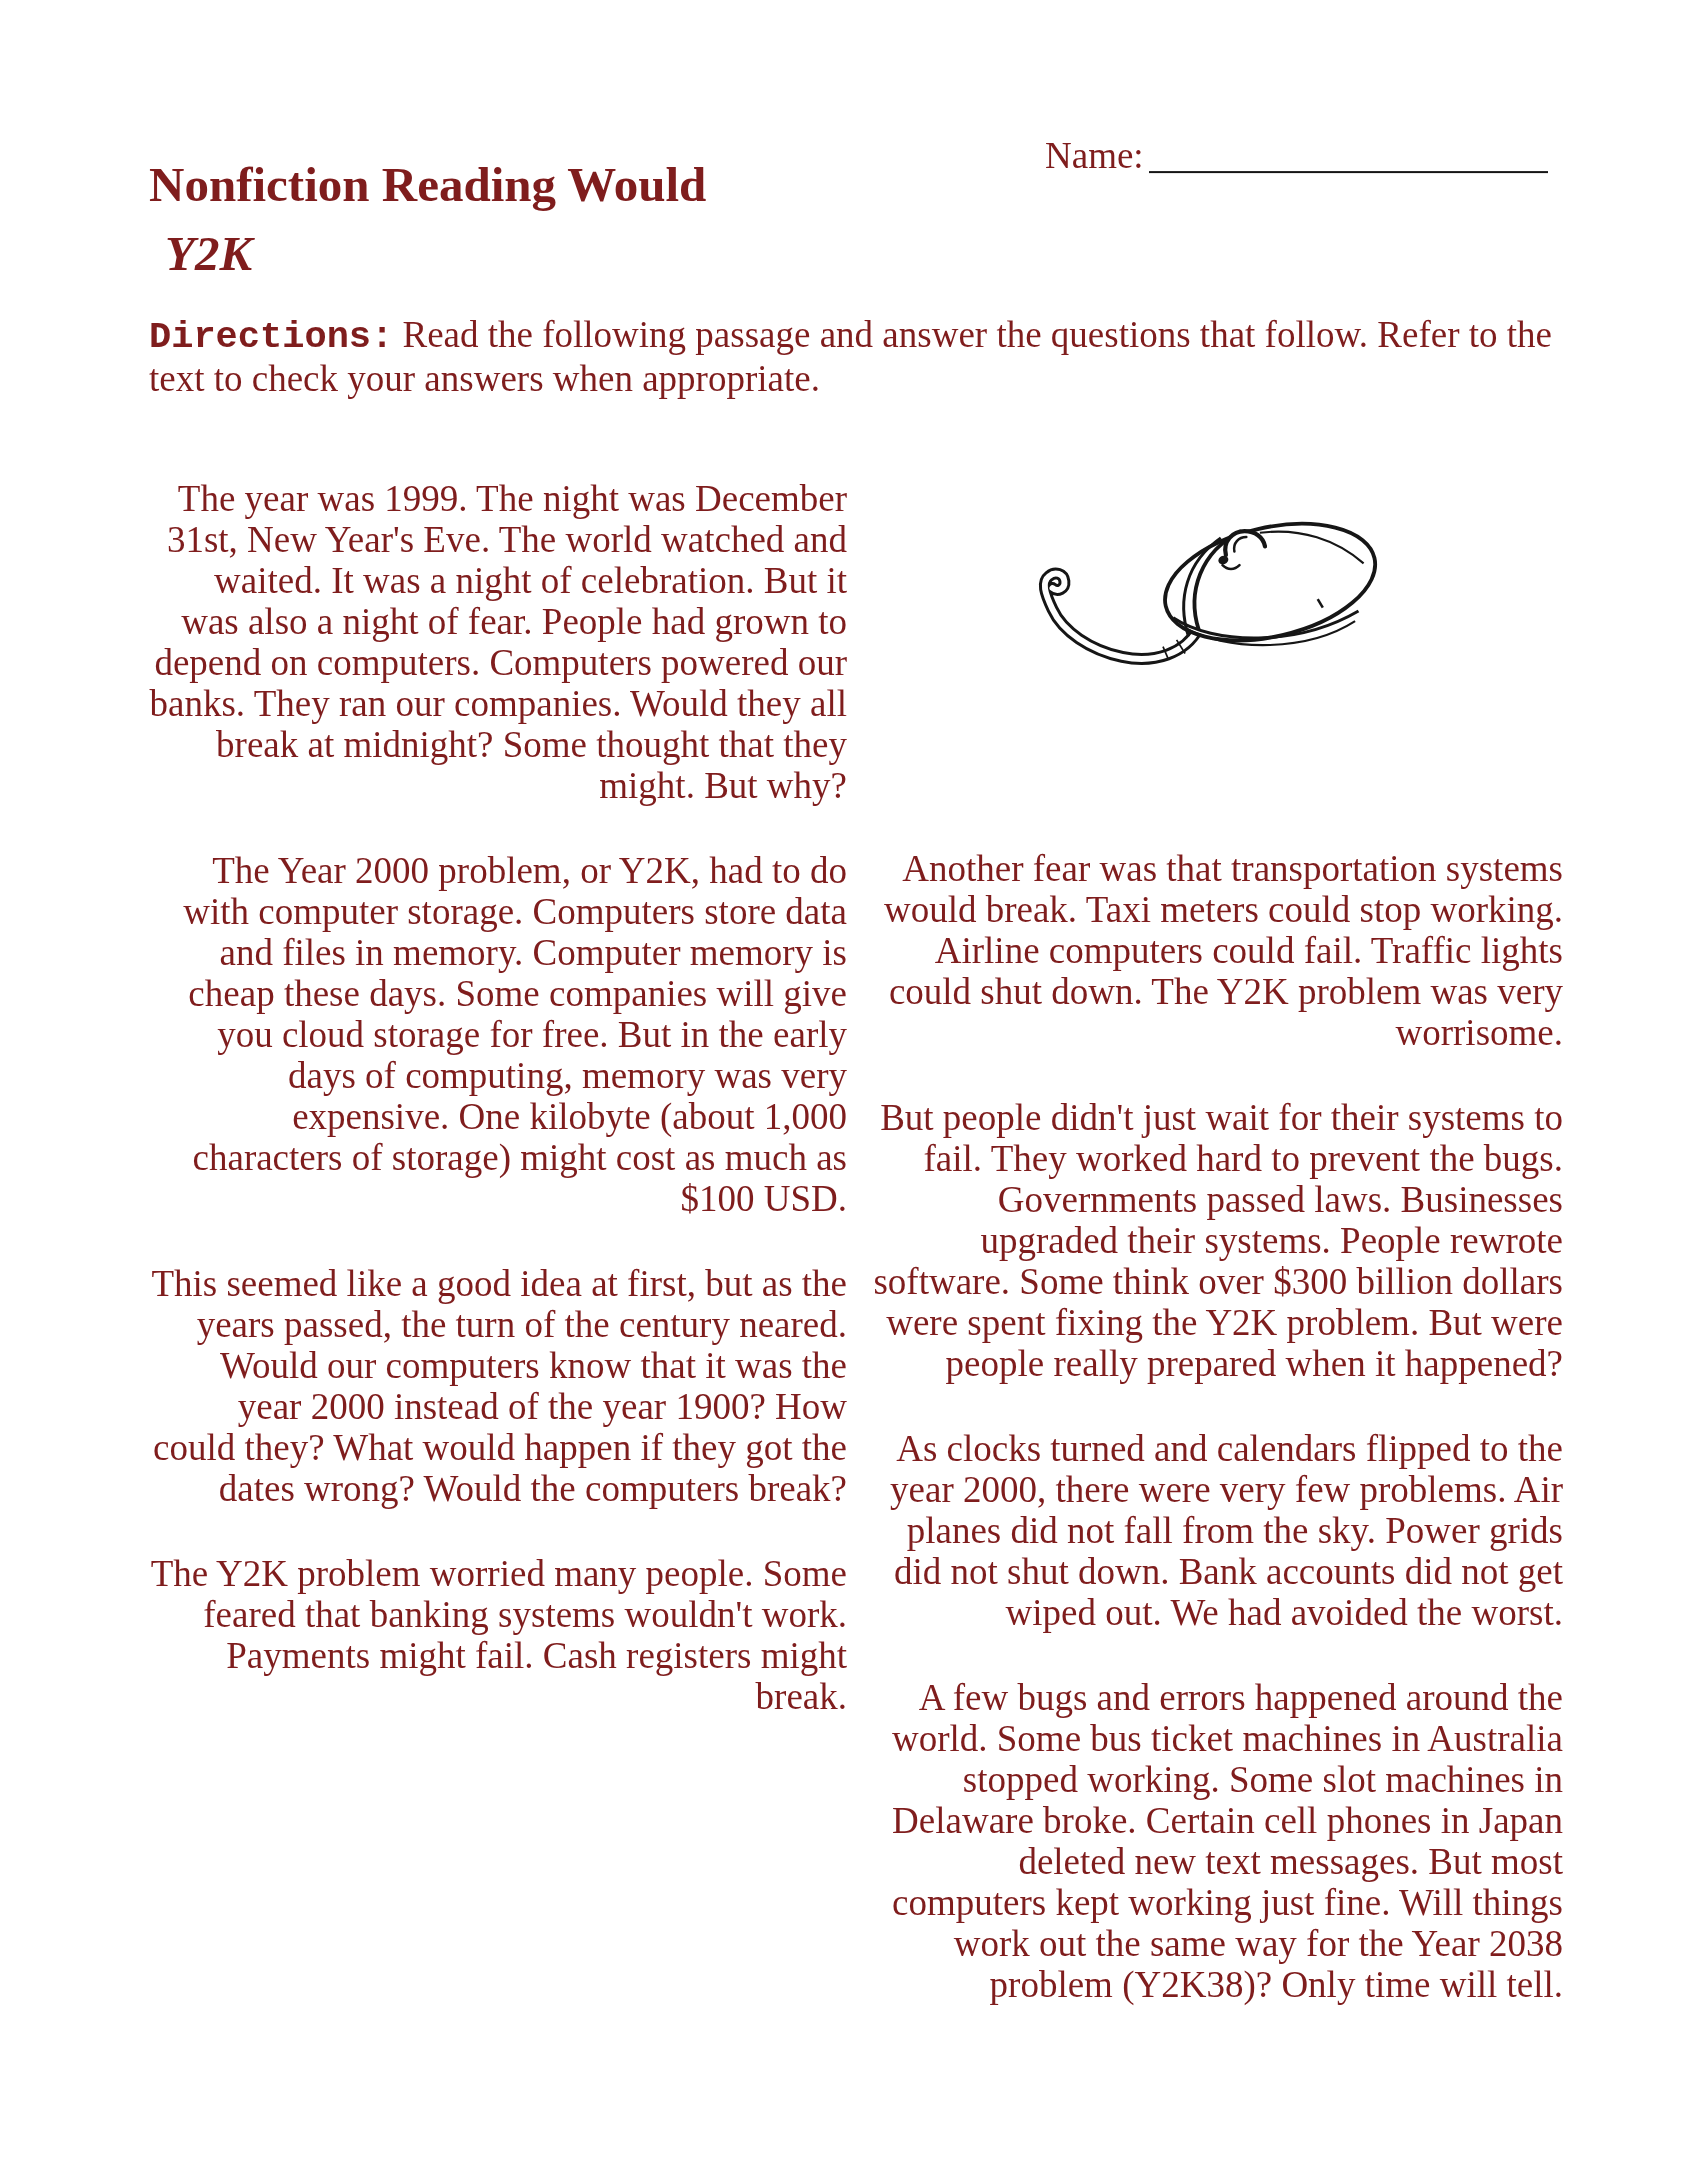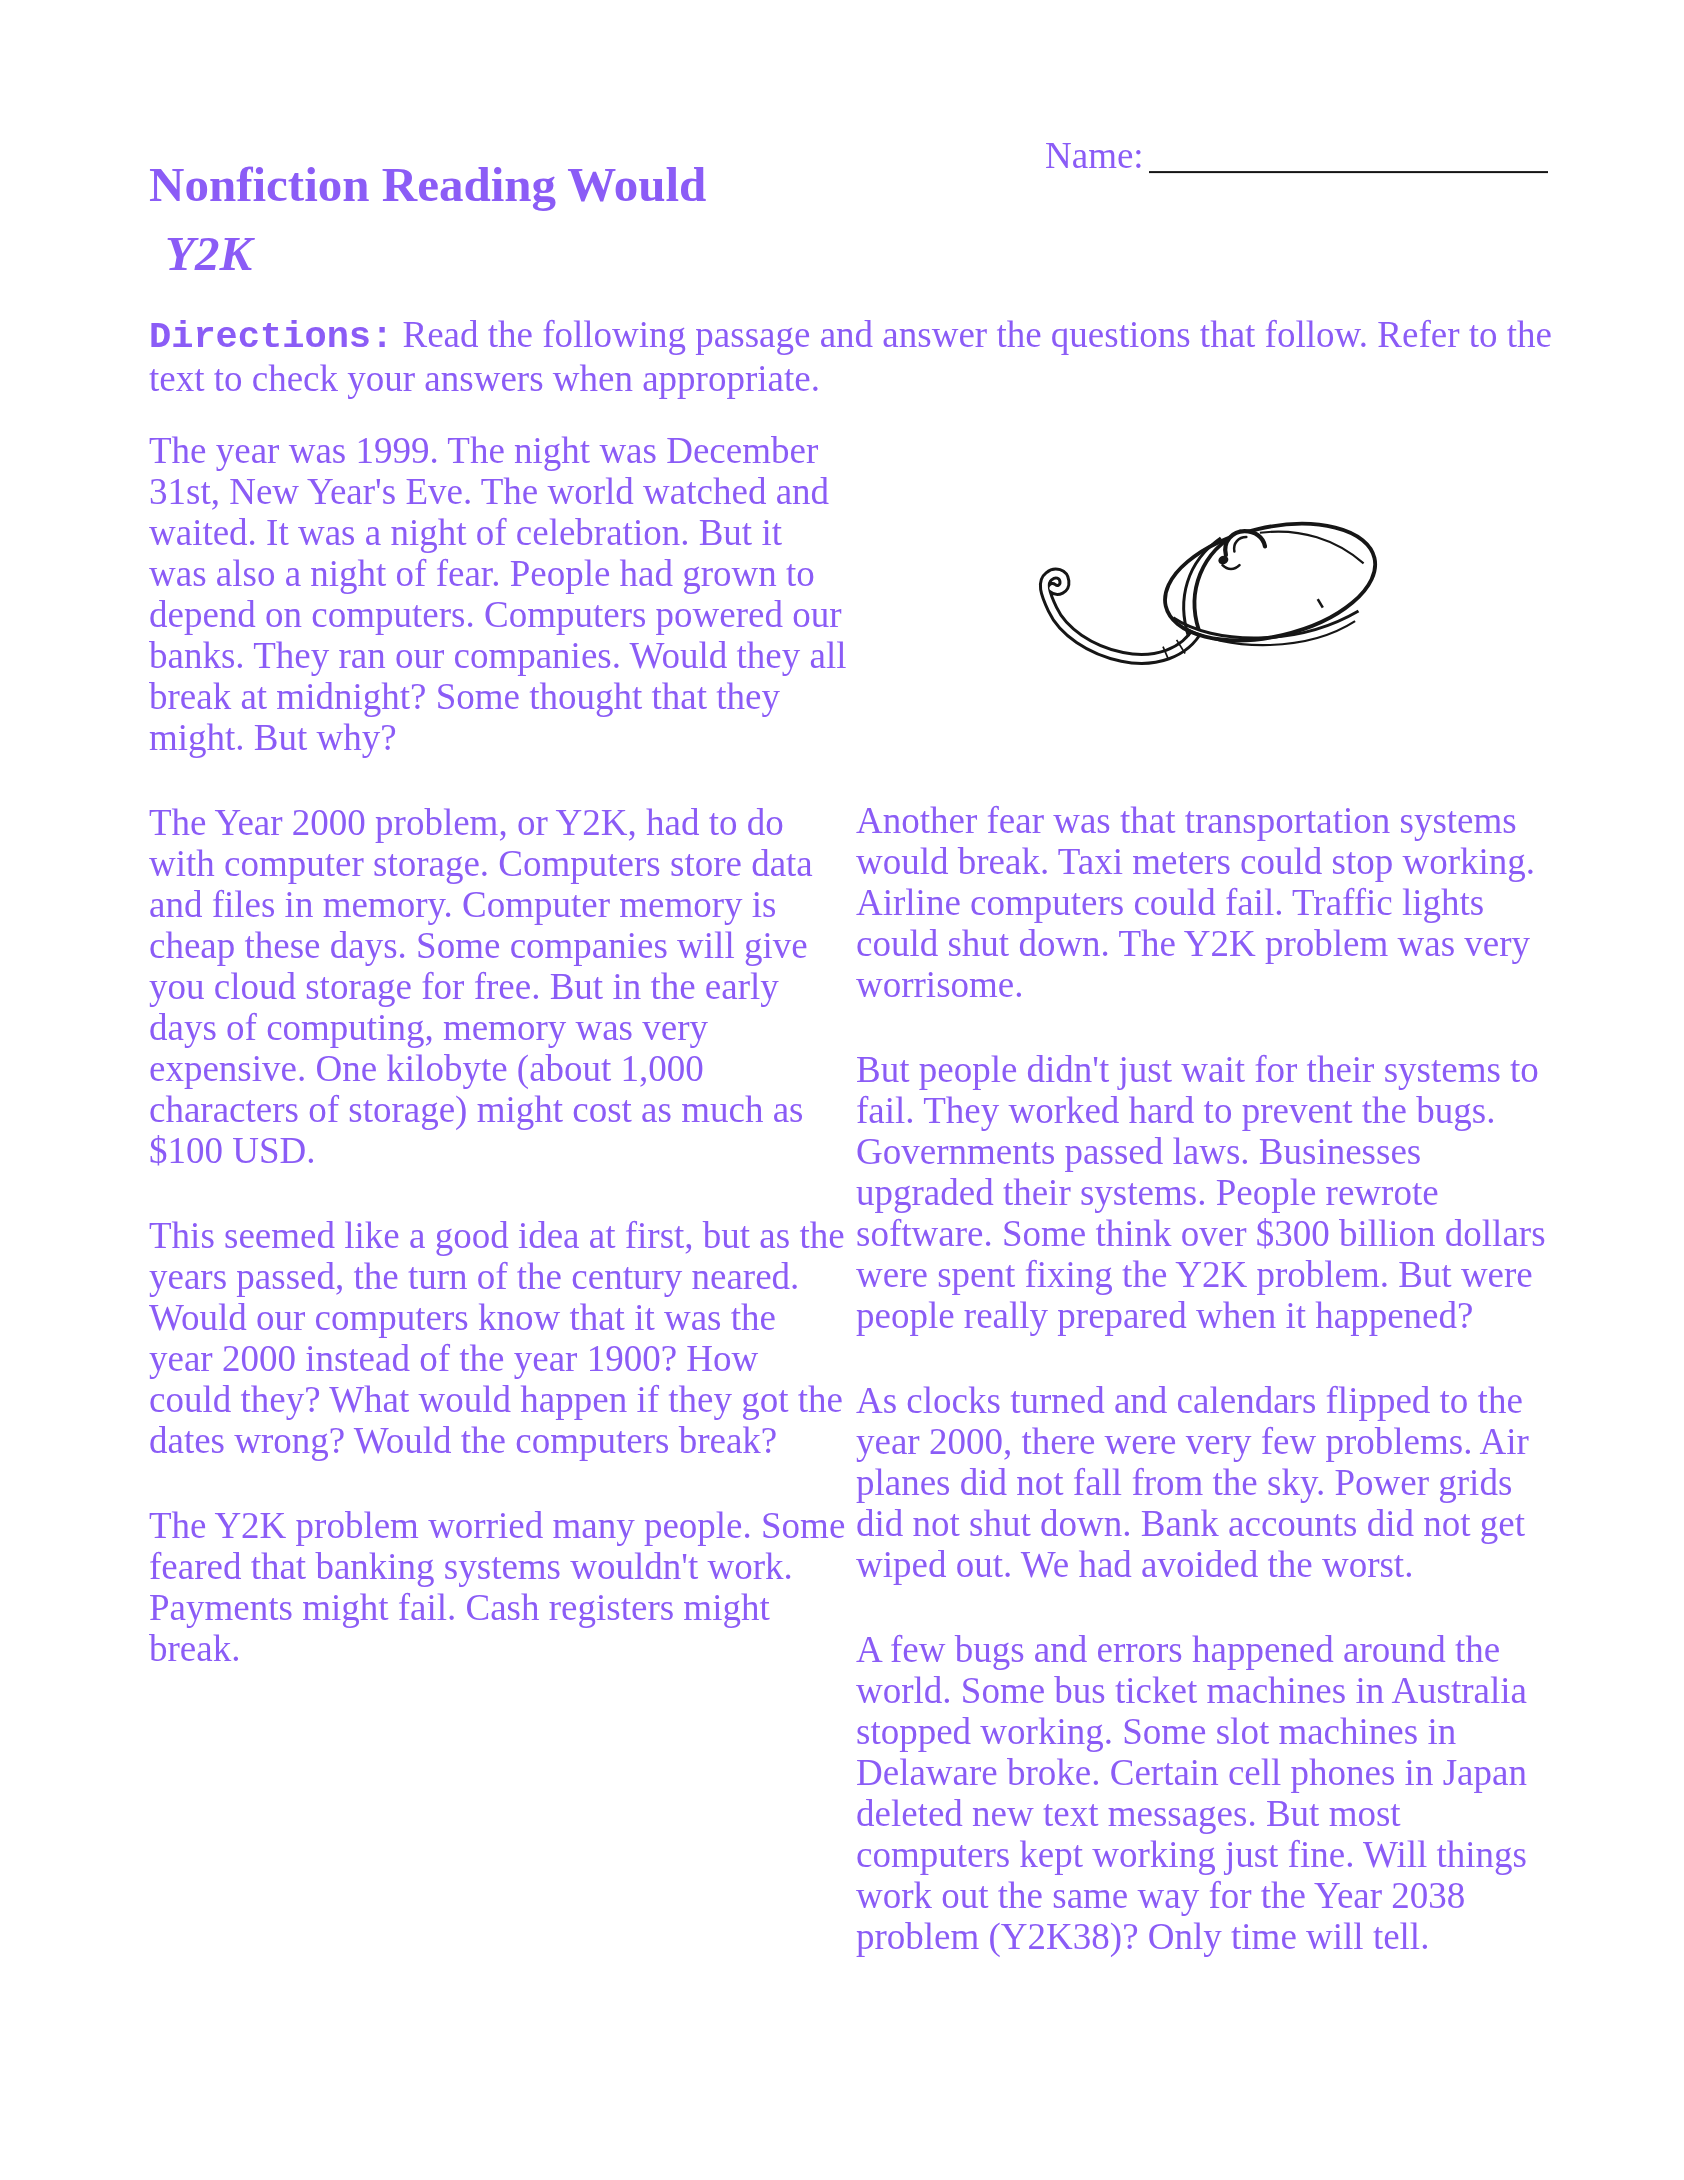--- a/index.html
+++ b/index.html
@@ -1,21 +1,21 @@
 <!DOCTYPE html>
 <html style="font-size:13.6px"><head>
 <meta charset="utf-8">
 <style>
   html, body { margin: 0; padding: 0; background: #ffffff; }
   .page {
     position: relative;
     width: 1685px;
     height: 2181px;
     background: #ffffff;
-    color: #8b5cf6;
+    color: #7f1d1d;
     font-family: "Liberation Serif", "DejaVu Serif", serif;
     overflow: hidden;
   }
 
   
   .name-row {
     position: absolute;
     left: 1045px;
     top: 135px;
     font-size: 37px;
@@ -60,21 +60,22 @@
     font-size: 37px;
     line-height: 41px;
   }
   .directions b { font-weight: bold; font-family: Liberation Mono, monospace; }
 
   
   .col {
     position: absolute;
     font-size: 37px;
     line-height: 41px;
-    text-align: left;
+    text-align: right;
+    margin-top: 48px;
   }
   .col-left  { left: 149px;  top: 430px; width: 698px; }
   .col-right { left: 856px; top: 800px; width: 707px; }
   .col p { margin: 0 0 44px 0; }
   .col p:last-child { margin-bottom: 0; }
   .col i { font-style: italic; }
 
   
   .mouse-art {
     position: absolute;

